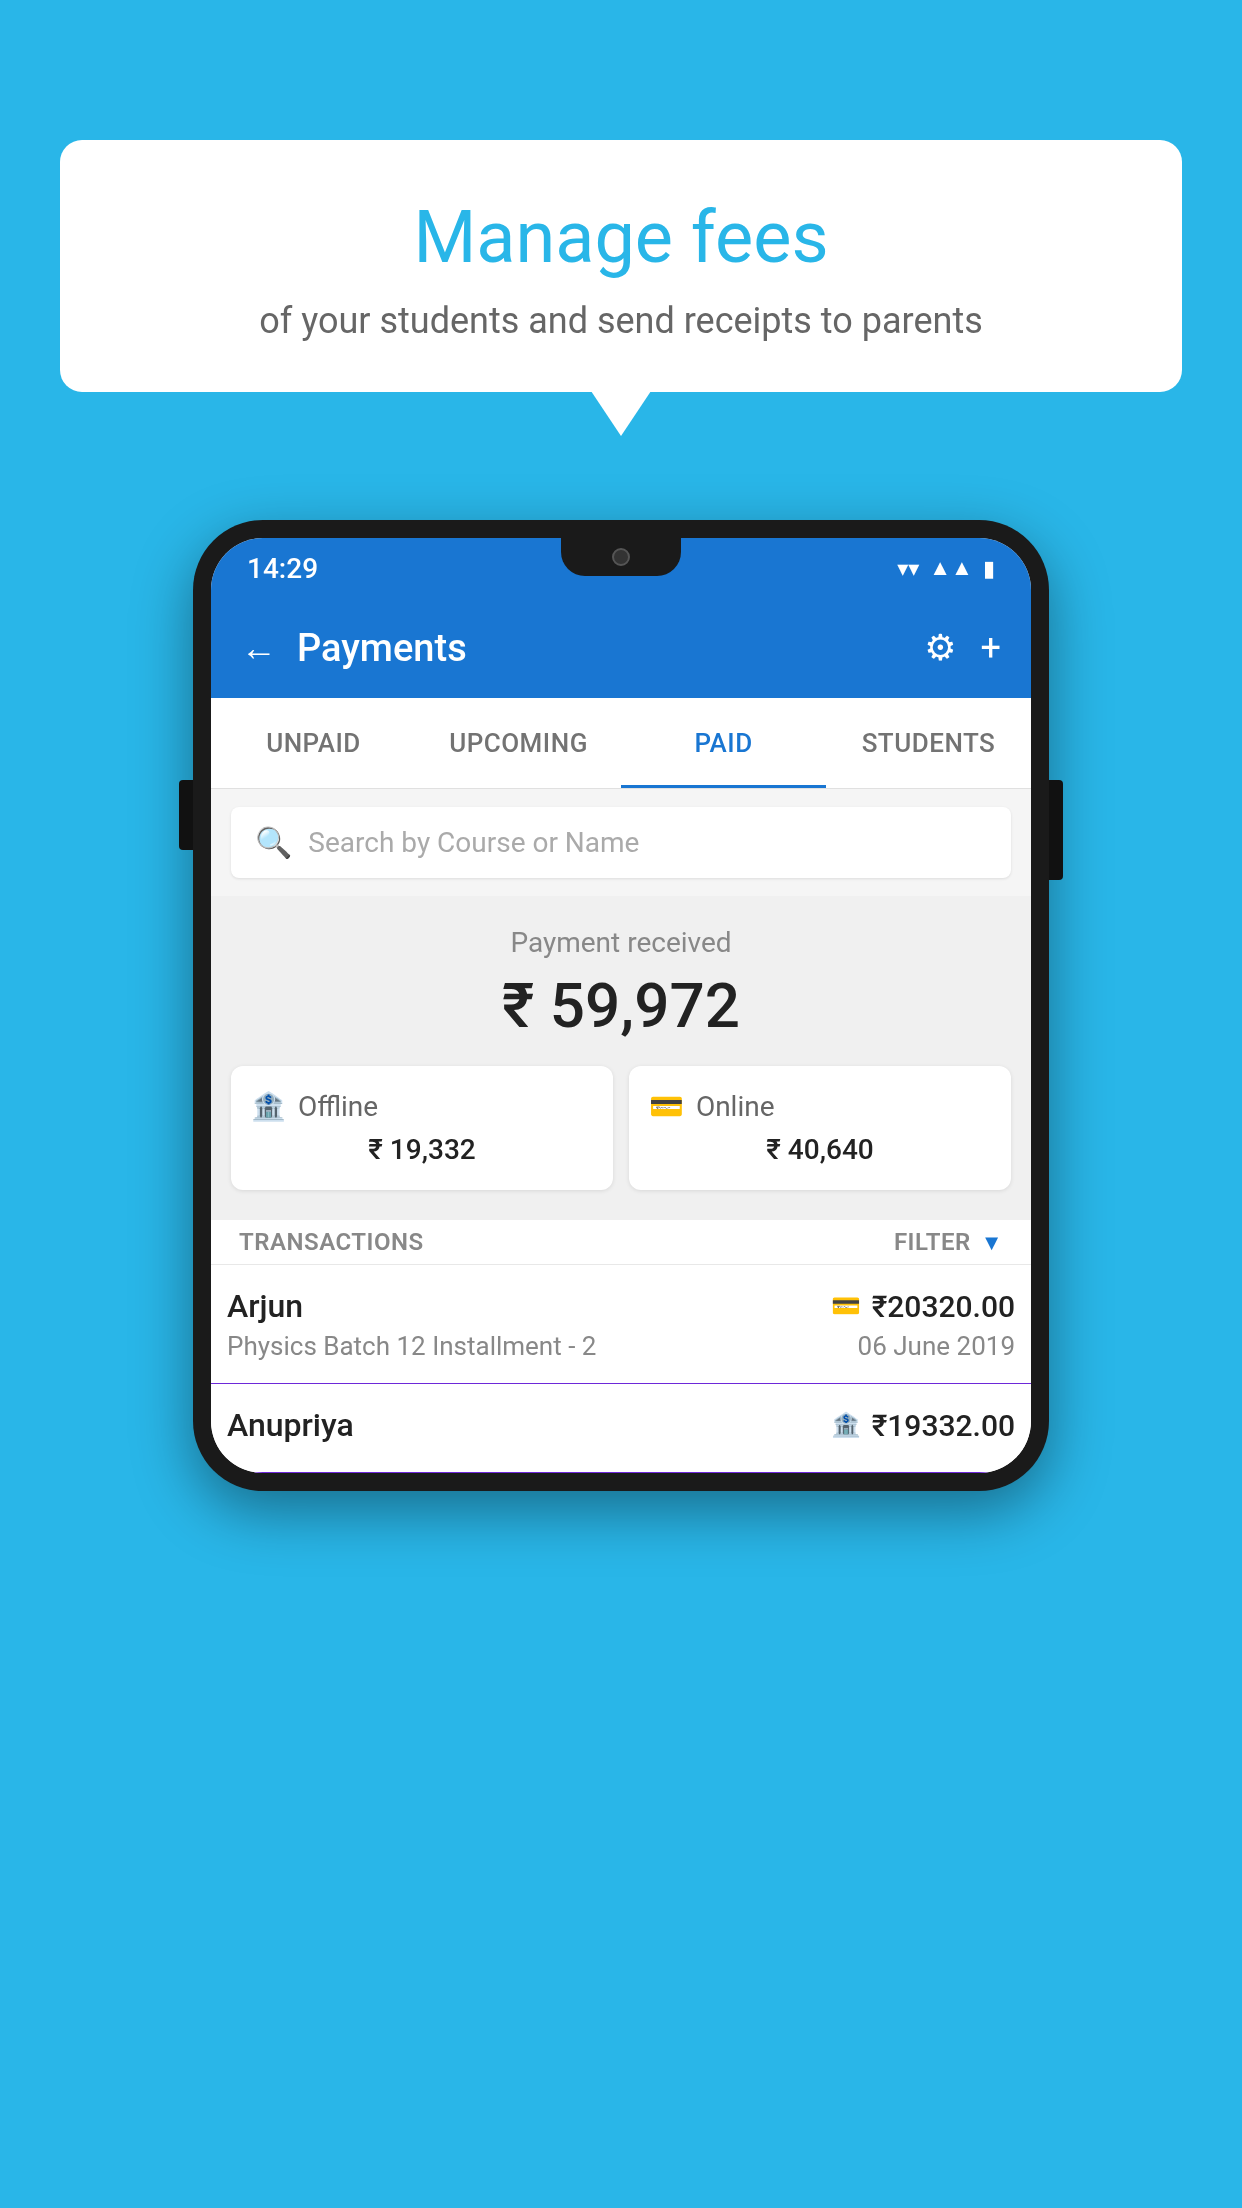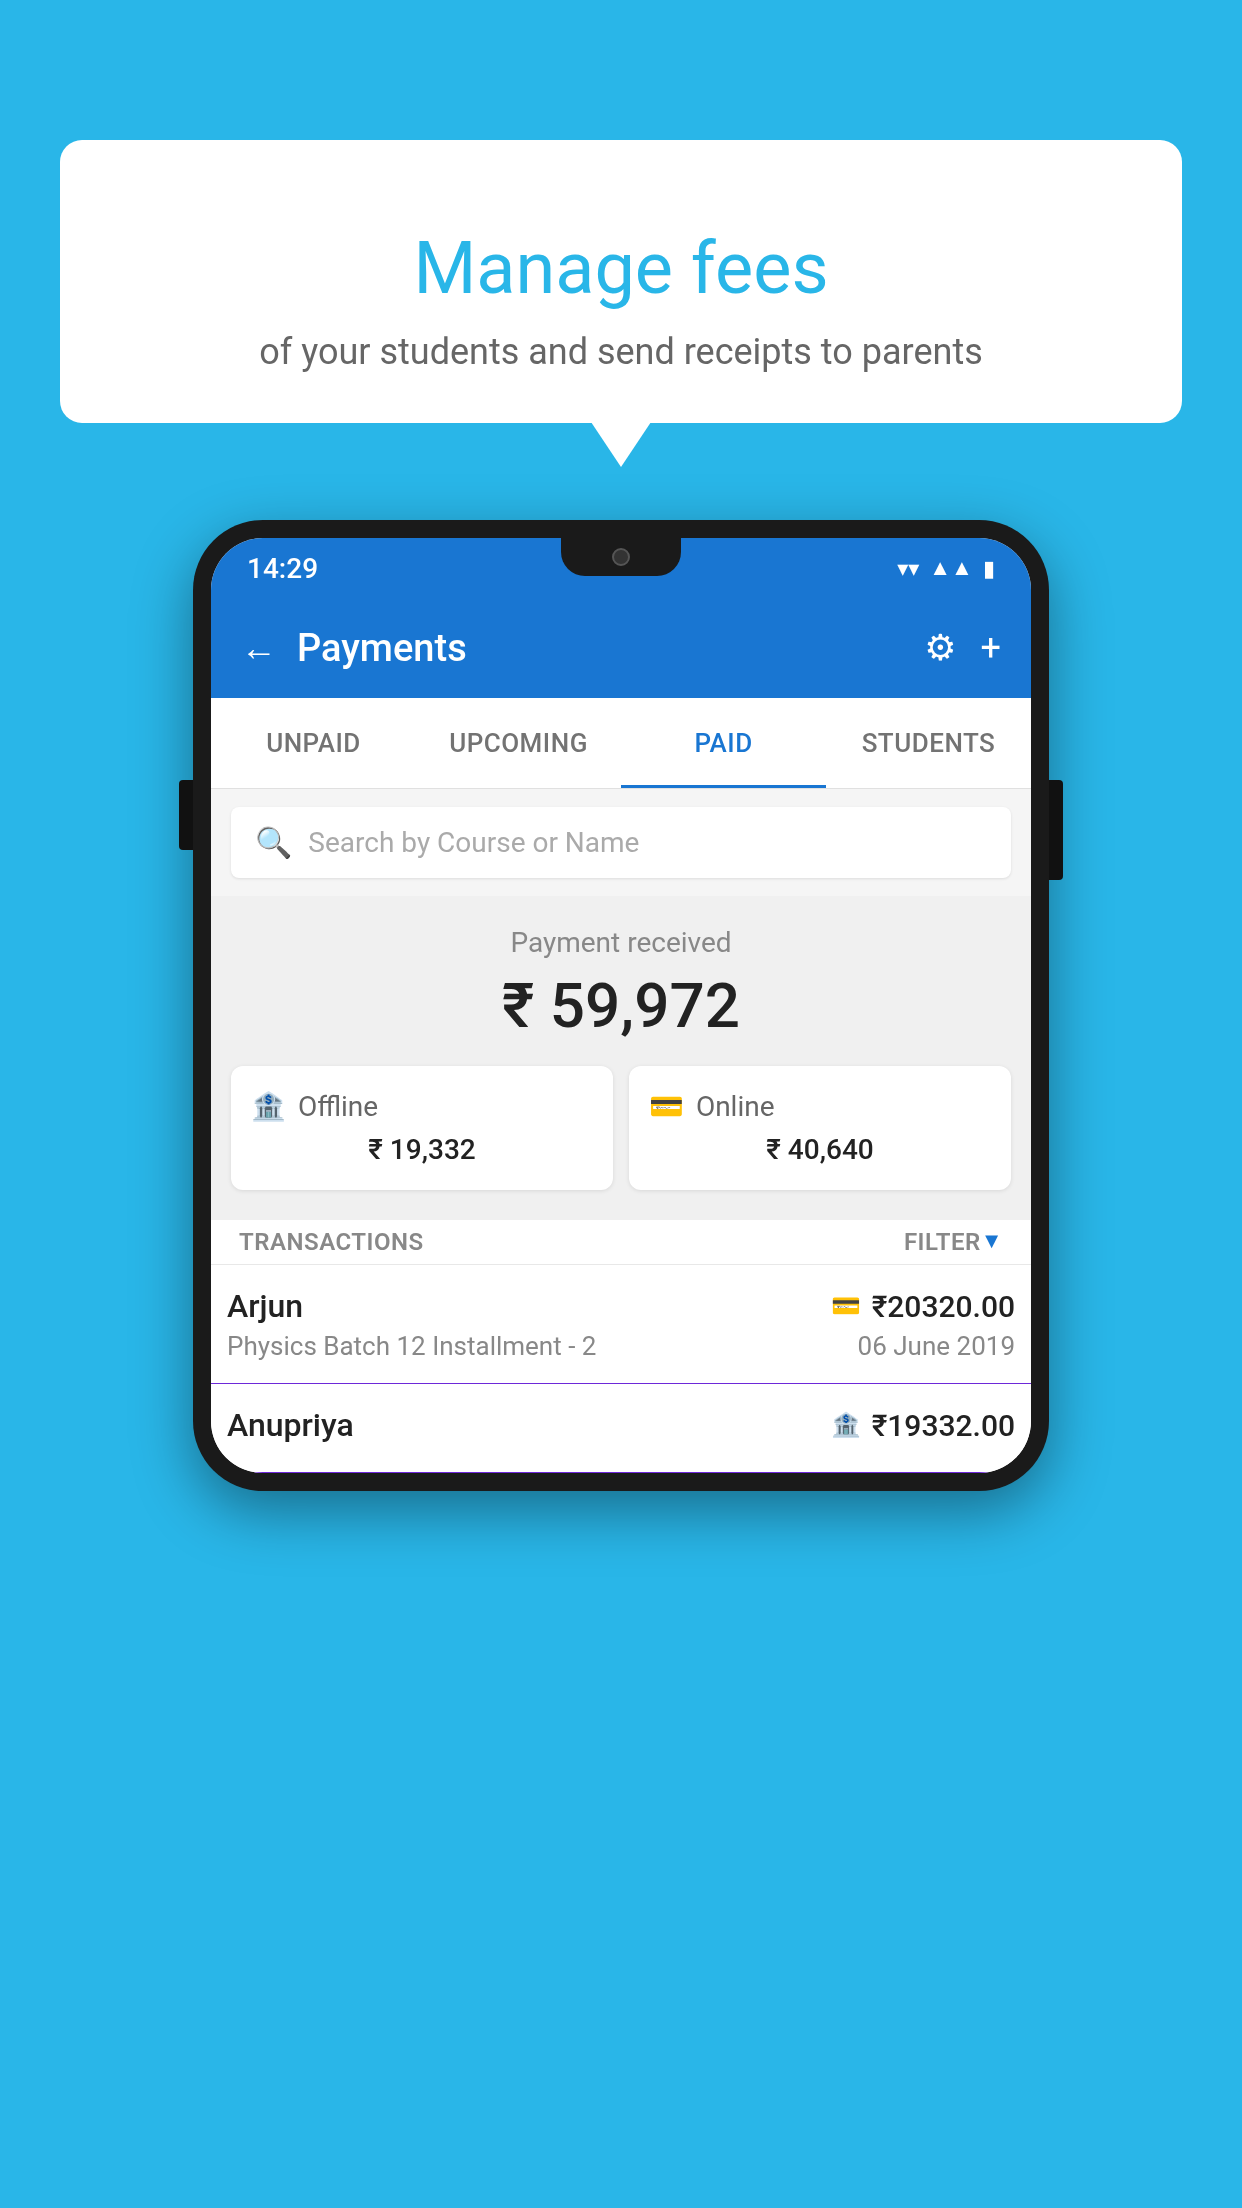--- a/index.html
+++ b/index.html
@@ -20,21 +20,21 @@
       left: 60px;
       right: 60px;
       display: flex;
       flex-direction: column;
       align-items: center;
     }
 
     .speech-bubble {
       background: white;
       border-radius: 22px;
-      padding: 86px 60px 50px;
+      padding: 55px 60px 50px;
       text-align: center;
       width: 100%;
       position: relative;
     }
 
     .speech-bubble::after {
       content: '';
       position: absolute;
       bottom: -44px;
       left: 50%;
@@ -320,21 +320,22 @@
 
     .transactions-label {
       color: #888;
       font-size: 24px;
       font-weight: 600;
       letter-spacing: 0.5px;
     }
 
     .filter-btn {
       display: flex;
-      align-items: flex-start;
+      align-items: flex-end;
+      gap: 10px;
       color: #888;
       font-size: 24px;
       font-weight: 600;
       letter-spacing: 0.5px;
       cursor: pointer;
     }
 
     .filter-icon {
       color: #1976d2;
       font-size: 22px;

